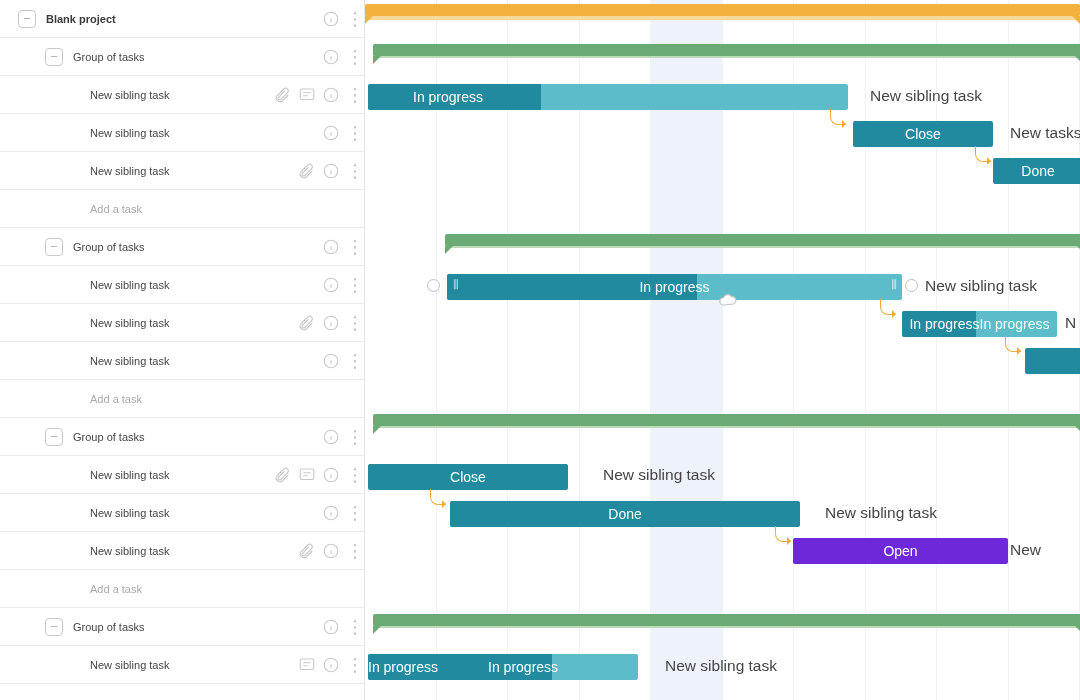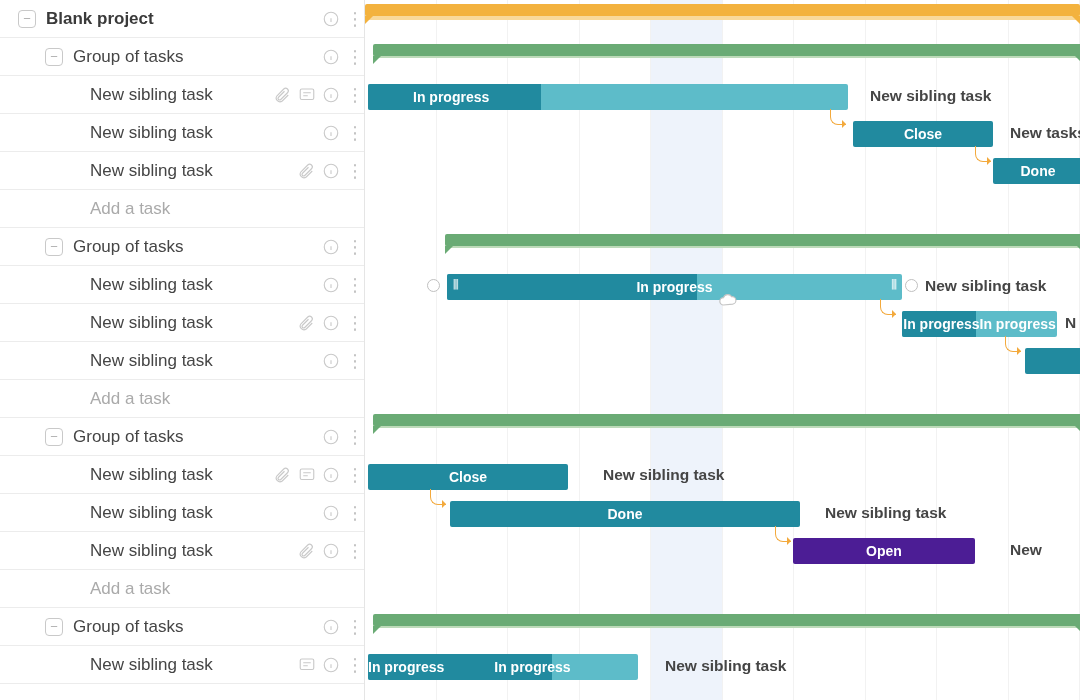--- a/index.html
+++ b/index.html
@@ -2,32 +2,32 @@
 <html><head>
 <meta charset="utf-8">
 <style>
   * { box-sizing: border-box; margin: 0; padding: 0; }
   body { font-family: -apple-system, "Segoe UI", sans-serif; font-size: 15px; color:#454545; overflow:hidden; }
   .app { display:flex; width:1080px; height:700px; background:#fff; }
   .sidebar { width:365px; flex:none; border-right:1px solid #e5e5e5; overflow:hidden; }
   .row { height:38px; display:flex; align-items:center; border-bottom:1px solid #ececec; background:#fff; }
   .row .indent0 { width:18px; } .row .indent1 { width:45px; } .row .indent2 { width:62px; }
   .collapse { width:18px; height:18px; border:1px solid #c9c9c9; border-radius:4px; display:flex; align-items:center; justify-content:center; color:#b0b0b0; font-size:13px; margin-right:10px; cursor:pointer; }
-  .title { flex:1; font-size:17px; color:#454545; white-space:nowrap; overflow:hidden; }
+  .title { flex:1; font-size:11px; color:#454545; white-space:nowrap; overflow:hidden; }
   .title.bold { font-weight:700; color:#3a3a3a; }
   .title.placeholder { color:#aaa; }
   .icon { width:18px; height:18px; margin-right:6px; display:flex; align-items:center; justify-content:center; }
   .icon svg { stroke:#c9c9c9; fill:none; stroke-width:1.5; }
   .menu { width:18px; color:#c0c0c0; font-size:18px; text-align:center; cursor:pointer; }
 
   .gantt { flex:1; position:relative; overflow:hidden; }
   .grid { position:absolute; inset:0; display:flex; }
   .gcol { flex:none; width:71.5px; border-right:1px solid #f2f2f2; }
   .gcol.highlight { background:#eef3fb; }
-  .bars { position:absolute; inset:0;font-weight:bold; }
+  .bars { position:absolute; inset:0; }
   .bar { position:absolute; height:24px; border-radius:2px; display:flex; align-items:center; justify-content:center; color:#fff; font-size:14px; }
   .bar.thin { height:14px; border-radius:2px; }
   .bar.bracket::before,.bar.bracket::after{content:"";position:absolute;width:0;height:0;top:100%;}
   .bar.bracket::before{left:0;border-left:8px solid currentColor;border-bottom:8px solid transparent;}
   .bar.bracket::after{right:0;border-right:8px solid currentColor;border-bottom:8px solid transparent;}
   .label { position:absolute; font-size:15.5px; color:#454545; white-space:nowrap; }
   .handle { position:absolute; width:13px; height:13px; border-radius:50%; background:#fff; border:1.5px solid #c0c0c0; }
   .grip { position:absolute; color:rgba(255,255,255,.7); font-size:13px; letter-spacing:-1px; }
   .conn { position:absolute; width:16px; border:1.5px solid #f3a93c; border-top:none; border-right:none; border-radius:0 0 0 8px; }
   .conn::after{content:"";position:absolute;right:-4px;bottom:-4px;border:4px solid transparent;border-left-color:#f3a93c;}
@@ -333,21 +333,21 @@
         <div class="conn" style="left: 640px; top: 336px; height: 16px;"></div>
         <div class="bar " style="left: 660px; top: 348px; width: 60px; height: 26px; background: rgb(33, 138, 159);"></div>
         <div class="bar thin" style="left: 8px; top: 416px; width: 710px; height: 12px; background: rgb(189, 218, 185); color: rgb(189, 218, 185);"></div>
         <div class="bar thin bracket" style="left: 8px; top: 414px; width: 710px; height: 12px; background: rgb(106, 171, 117); color: rgb(106, 171, 117);"></div>
         <div class="bar " style="left: 3px; top: 464px; width: 200px; height: 26px; background: rgb(33, 138, 159);">Close</div>
         <div class="label" style="left: 238px; top: 466px;">New sibling task</div>
         <div class="conn" style="left: 65px; top: 489px; height: 16px;"></div>
         <div class="bar " style="left: 85px; top: 501px; width: 350px; height: 26px; background: rgb(33, 138, 159);">Done</div>
         <div class="label" style="left: 460px; top: 504px;">New sibling task</div>
         <div class="conn" style="left: 410px; top: 526px; height: 16px;"></div>
-        <div class="bar " style="left: 428px; top: 538px; width: 182px; height: 26px; background: #4c1d95;">Open</div>
+        <div class="bar " style="left: 428px; top: 538px; width: 215px; height: 26px; background: #6d28d9;">Open</div>
         <div class="label" style="left: 645px; top: 541px;">New</div>
         <div class="bar thin" style="left: 8px; top: 616px; width: 710px; height: 12px; background: rgb(189, 218, 185); color: rgb(189, 218, 185);"></div>
         <div class="bar thin bracket" style="left: 8px; top: 614px; width: 710px; height: 12px; background: rgb(106, 171, 117); color: rgb(106, 171, 117);"></div>
         <div class="bar " style="left: 3px; top: 654px; width: 270px; height: 26px; background: rgb(93, 188, 201); justify-content: flex-start;">
           <div style="position: absolute; left: 0px; top: 0px; bottom: 0px; width: 68%; background: rgb(33, 138, 159); border-radius: 2px 0px 0px 2px;"></div>
           <span style="position: relative;">In progress</span>
           <span style="position: relative; margin-left: 50px;">In progress</span>
         </div>
         <div class="label" style="left: 300px; top: 657px;">New sibling task</div>
       </div>

